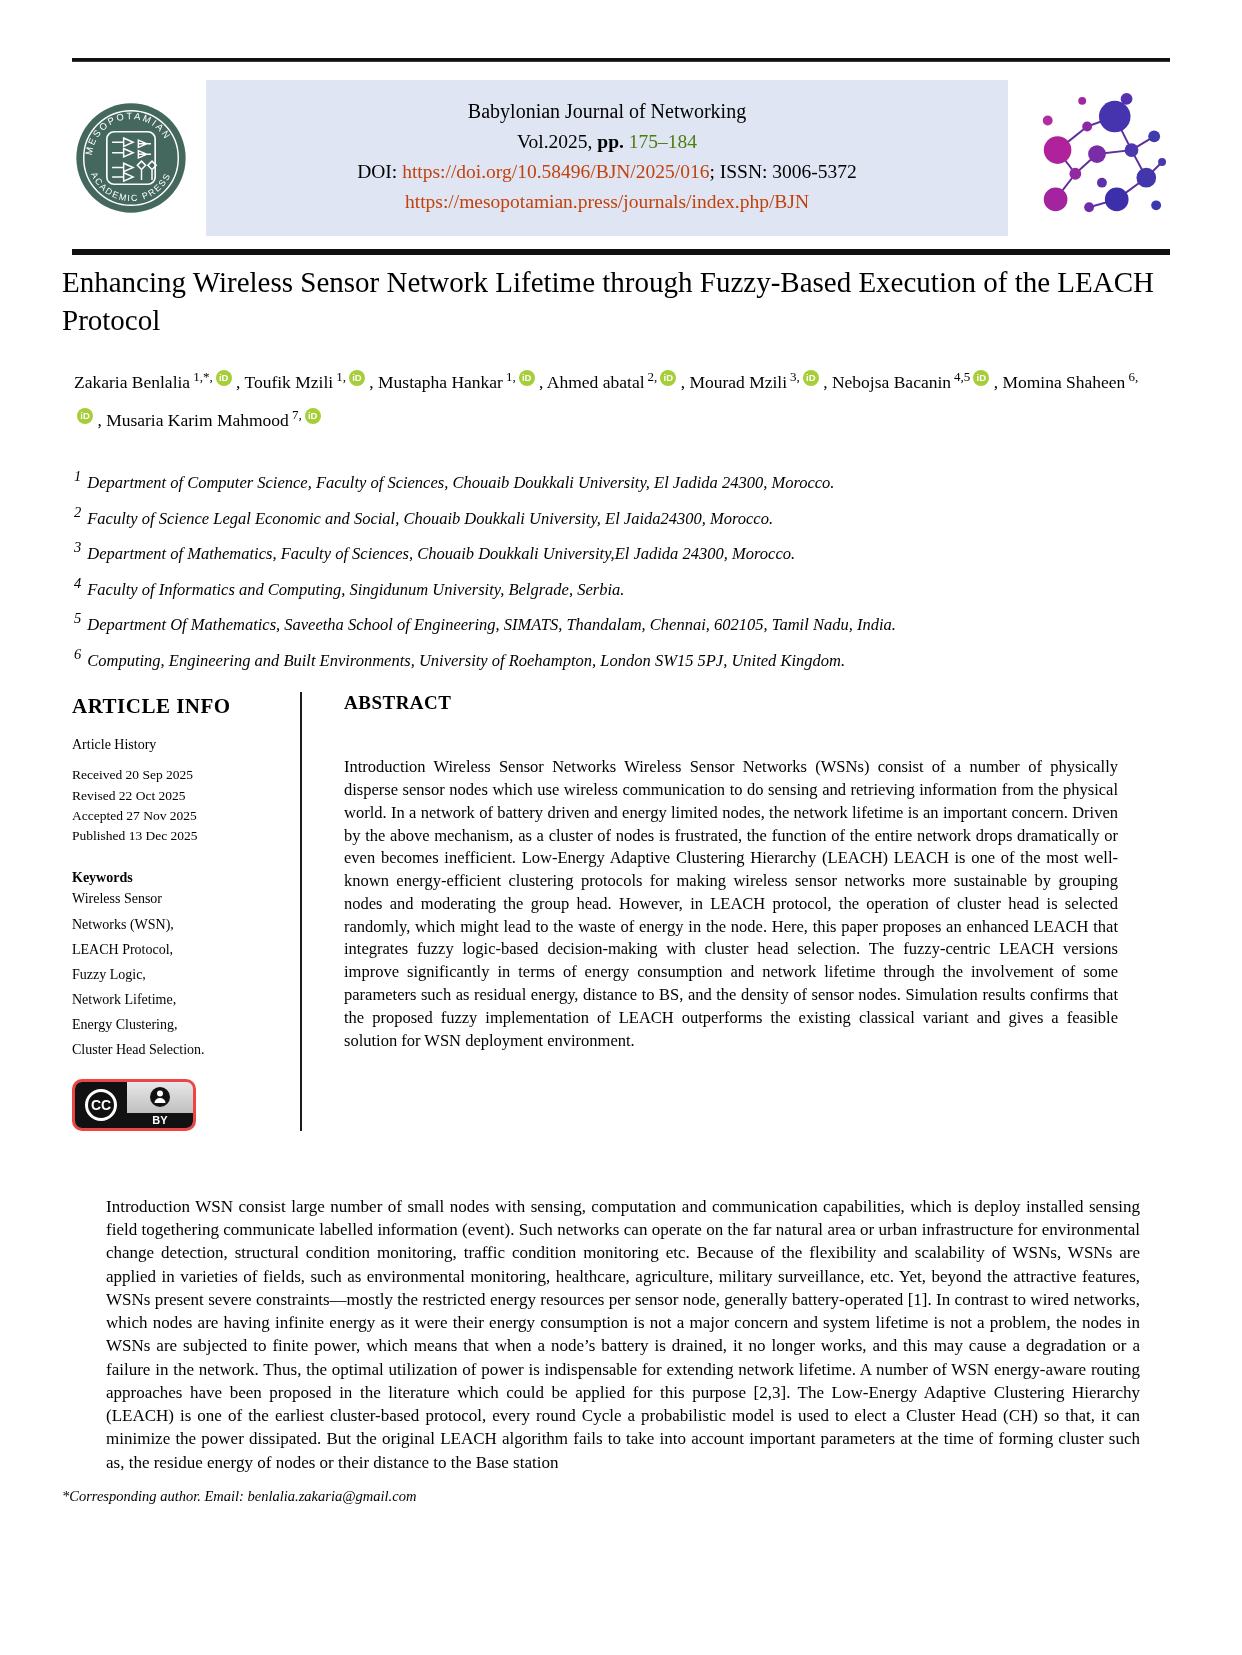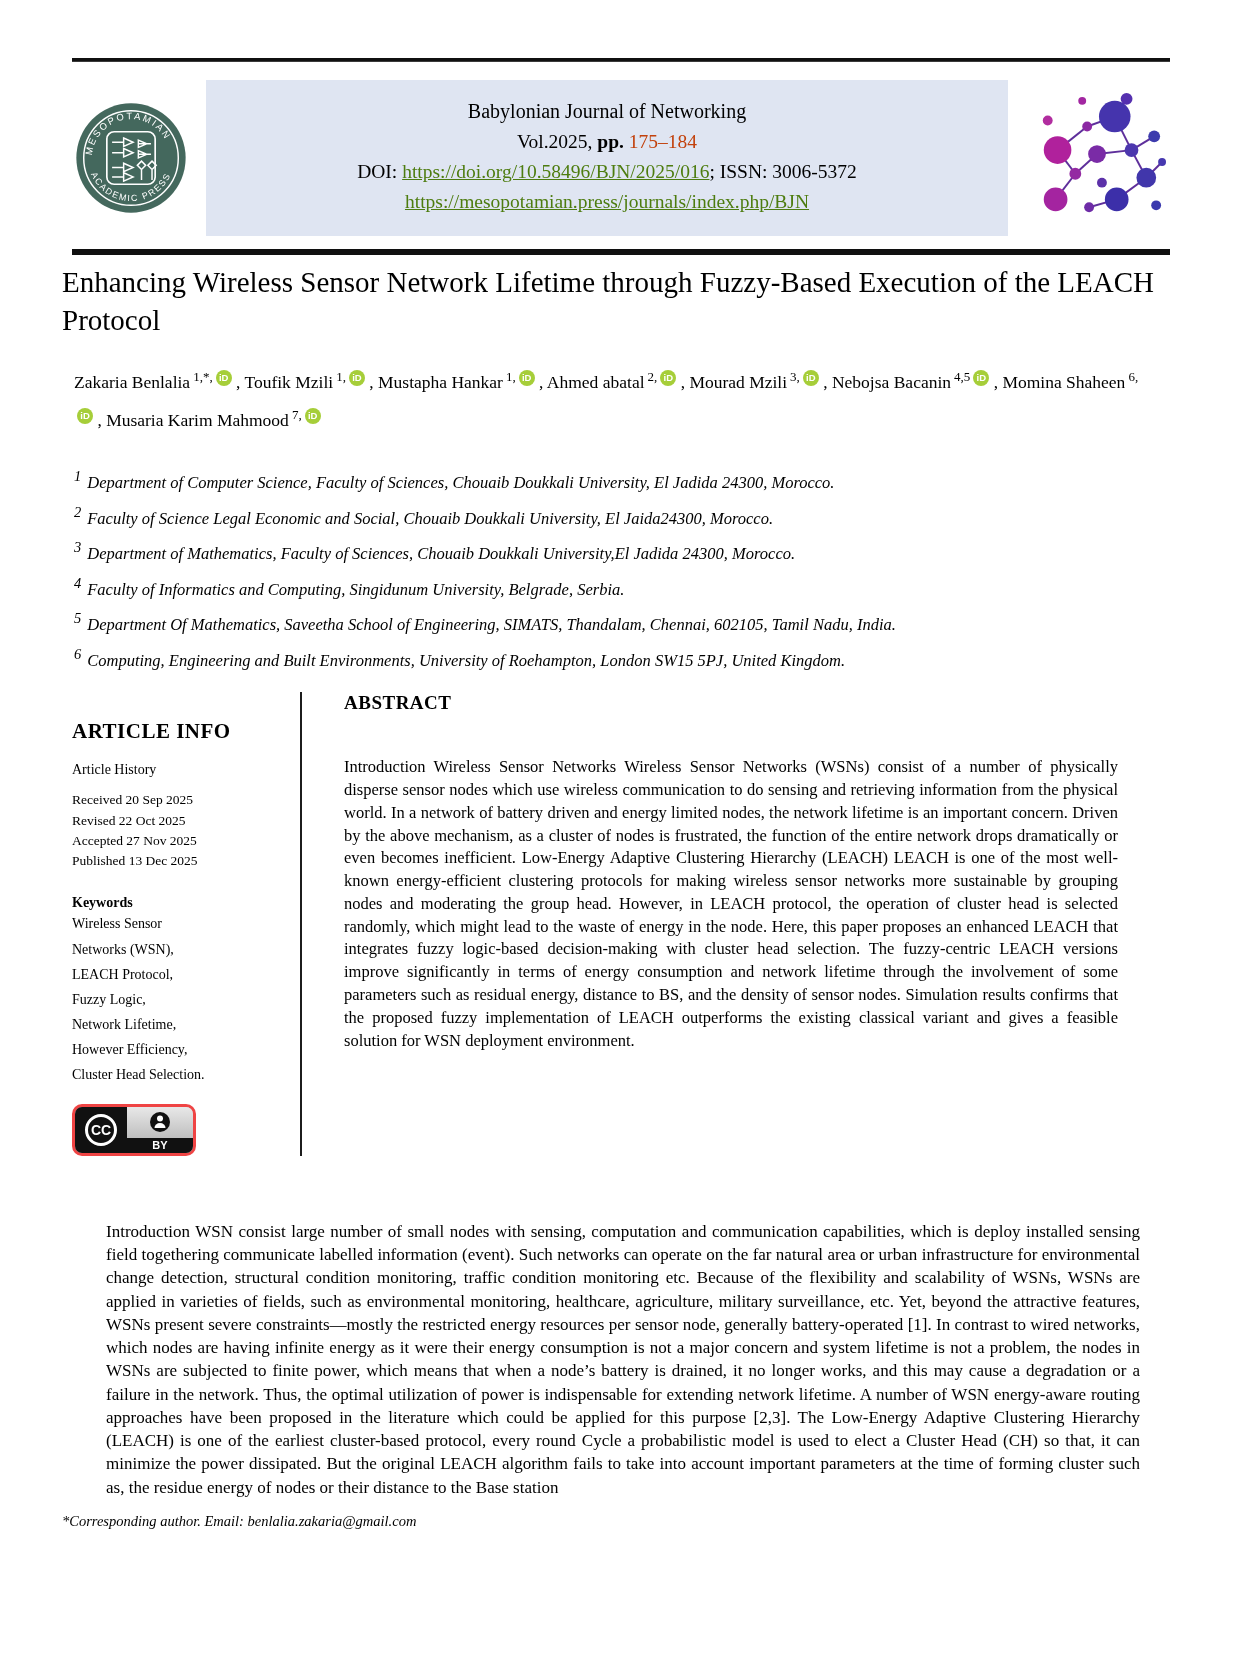--- a/index.html
+++ b/index.html
@@ -10,42 +10,42 @@
   }
   .rule-top { margin:58px 72px 0; height:4px; background:#101010; border-bottom:1px solid #3a3a3a; }
   .rule-mid { margin:13px 72px 0; height:6px; background:#101010; }
 
   .header-row { display:flex; align-items:center; margin:18px 72px 0; gap:16px; }
   .logo-wrap { width:118px; flex-shrink:0; display:flex; justify-content:center; }
   .journal-box { flex:1; background:#dfe5f2; text-align:center; padding:16px 8px 18px; }
   .jline { font-size:19.5px; line-height:1.55; }
   .jtitle { font-size:20px; }
   .pp-bold { font-weight:bold; }
-  .pages-blue { color:#c2410c; }
-  a.blue-link { color:#4d7c0f; text-decoration:underline; cursor:pointer; }
+  .pages-blue { color:#4d7c0f; }
+  a.blue-link { color:#c2410c; cursor:pointer; }
   .net-wrap { width:146px; flex-shrink:0; display:flex; justify-content:center; }
 
   .research-article { margin:26px 0 0 76px; font-size:21px; }
   .paper-title { margin:8px 80px 0 62px; font-size:29px; line-height:1.32; }
 
   .authors { margin:24px 95px 0 74px; font-size:17.5px; line-height:2.1; }
   .authors sup { font-size:13px; margin-left:3px; }
   .orcid {
     display:inline-block; width:16px; height:16px; border-radius:50%;
     background:#A6CE39; color:#fff; font-size:9.5px; font-weight:bold; text-align:center;
     line-height:16px; font-family:"Liberation Sans", sans-serif;
     vertical-align:super; margin-left:3px; cursor:pointer;
   }
 
   .affiliations { margin:30px 72px 0 74px; }
   .aff-line { font-style:italic; font-size:16.5px; margin-bottom:11px; }
   .aff-line sup { font-size:14.5px; margin-right:6px; }
 
   .info-abs-row { display:flex; margin:22px 124px 0 72px; }
-  .info-col { width:228px; flex-shrink:0; padding-top:2px;margin-top:25px; }
+  .info-col { width:228px; flex-shrink:0; padding-top:2px; }
   .col-divider { width:2px; background:#1c1c1c; flex-shrink:0; }
   .abs-col { flex:1; padding-left:42px; }
 
   .info-heading { font-size:21px; font-weight:bold; letter-spacing:0.5px; }
   .hist-label { margin-top:18px; font-size:14px; }
   .hist-lines { margin-top:12px; font-size:13.5px; line-height:1.5; }
   .kw-label { margin-top:24px; font-size:14px; font-weight:bold; }
   .kw-line { font-size:14px; line-height:1.8; }
 
   .cc-badge {
@@ -190,21 +190,21 @@
         <div>Accepted 27 Nov 2025</div>
         <div>Published 13 Dec 2025</div>
       </div>
       <div class="kw-label">Keywords</div>
       <div>
         <div class="kw-line">Wireless Sensor</div>
         <div class="kw-line">Networks (WSN),</div>
         <div class="kw-line">LEACH Protocol,</div>
         <div class="kw-line">Fuzzy Logic,</div>
         <div class="kw-line">Network Lifetime,</div>
-        <div class="kw-line">However Efficiency,</div>
+        <div class="kw-line">Energy Clustering,</div>
         <div class="kw-line">Cluster Head Selection.</div>
       </div>
       <div class="cc-badge">
         <div class="cc-left">
           <span class="cc-circ">CC</span>
         </div>
         <div class="cc-right">
           <span class="cc-person">
             <svg width="22" height="22" viewBox="0 0 22 22">
               <circle cx="11" cy="11" r="10" fill="#111"></circle>

